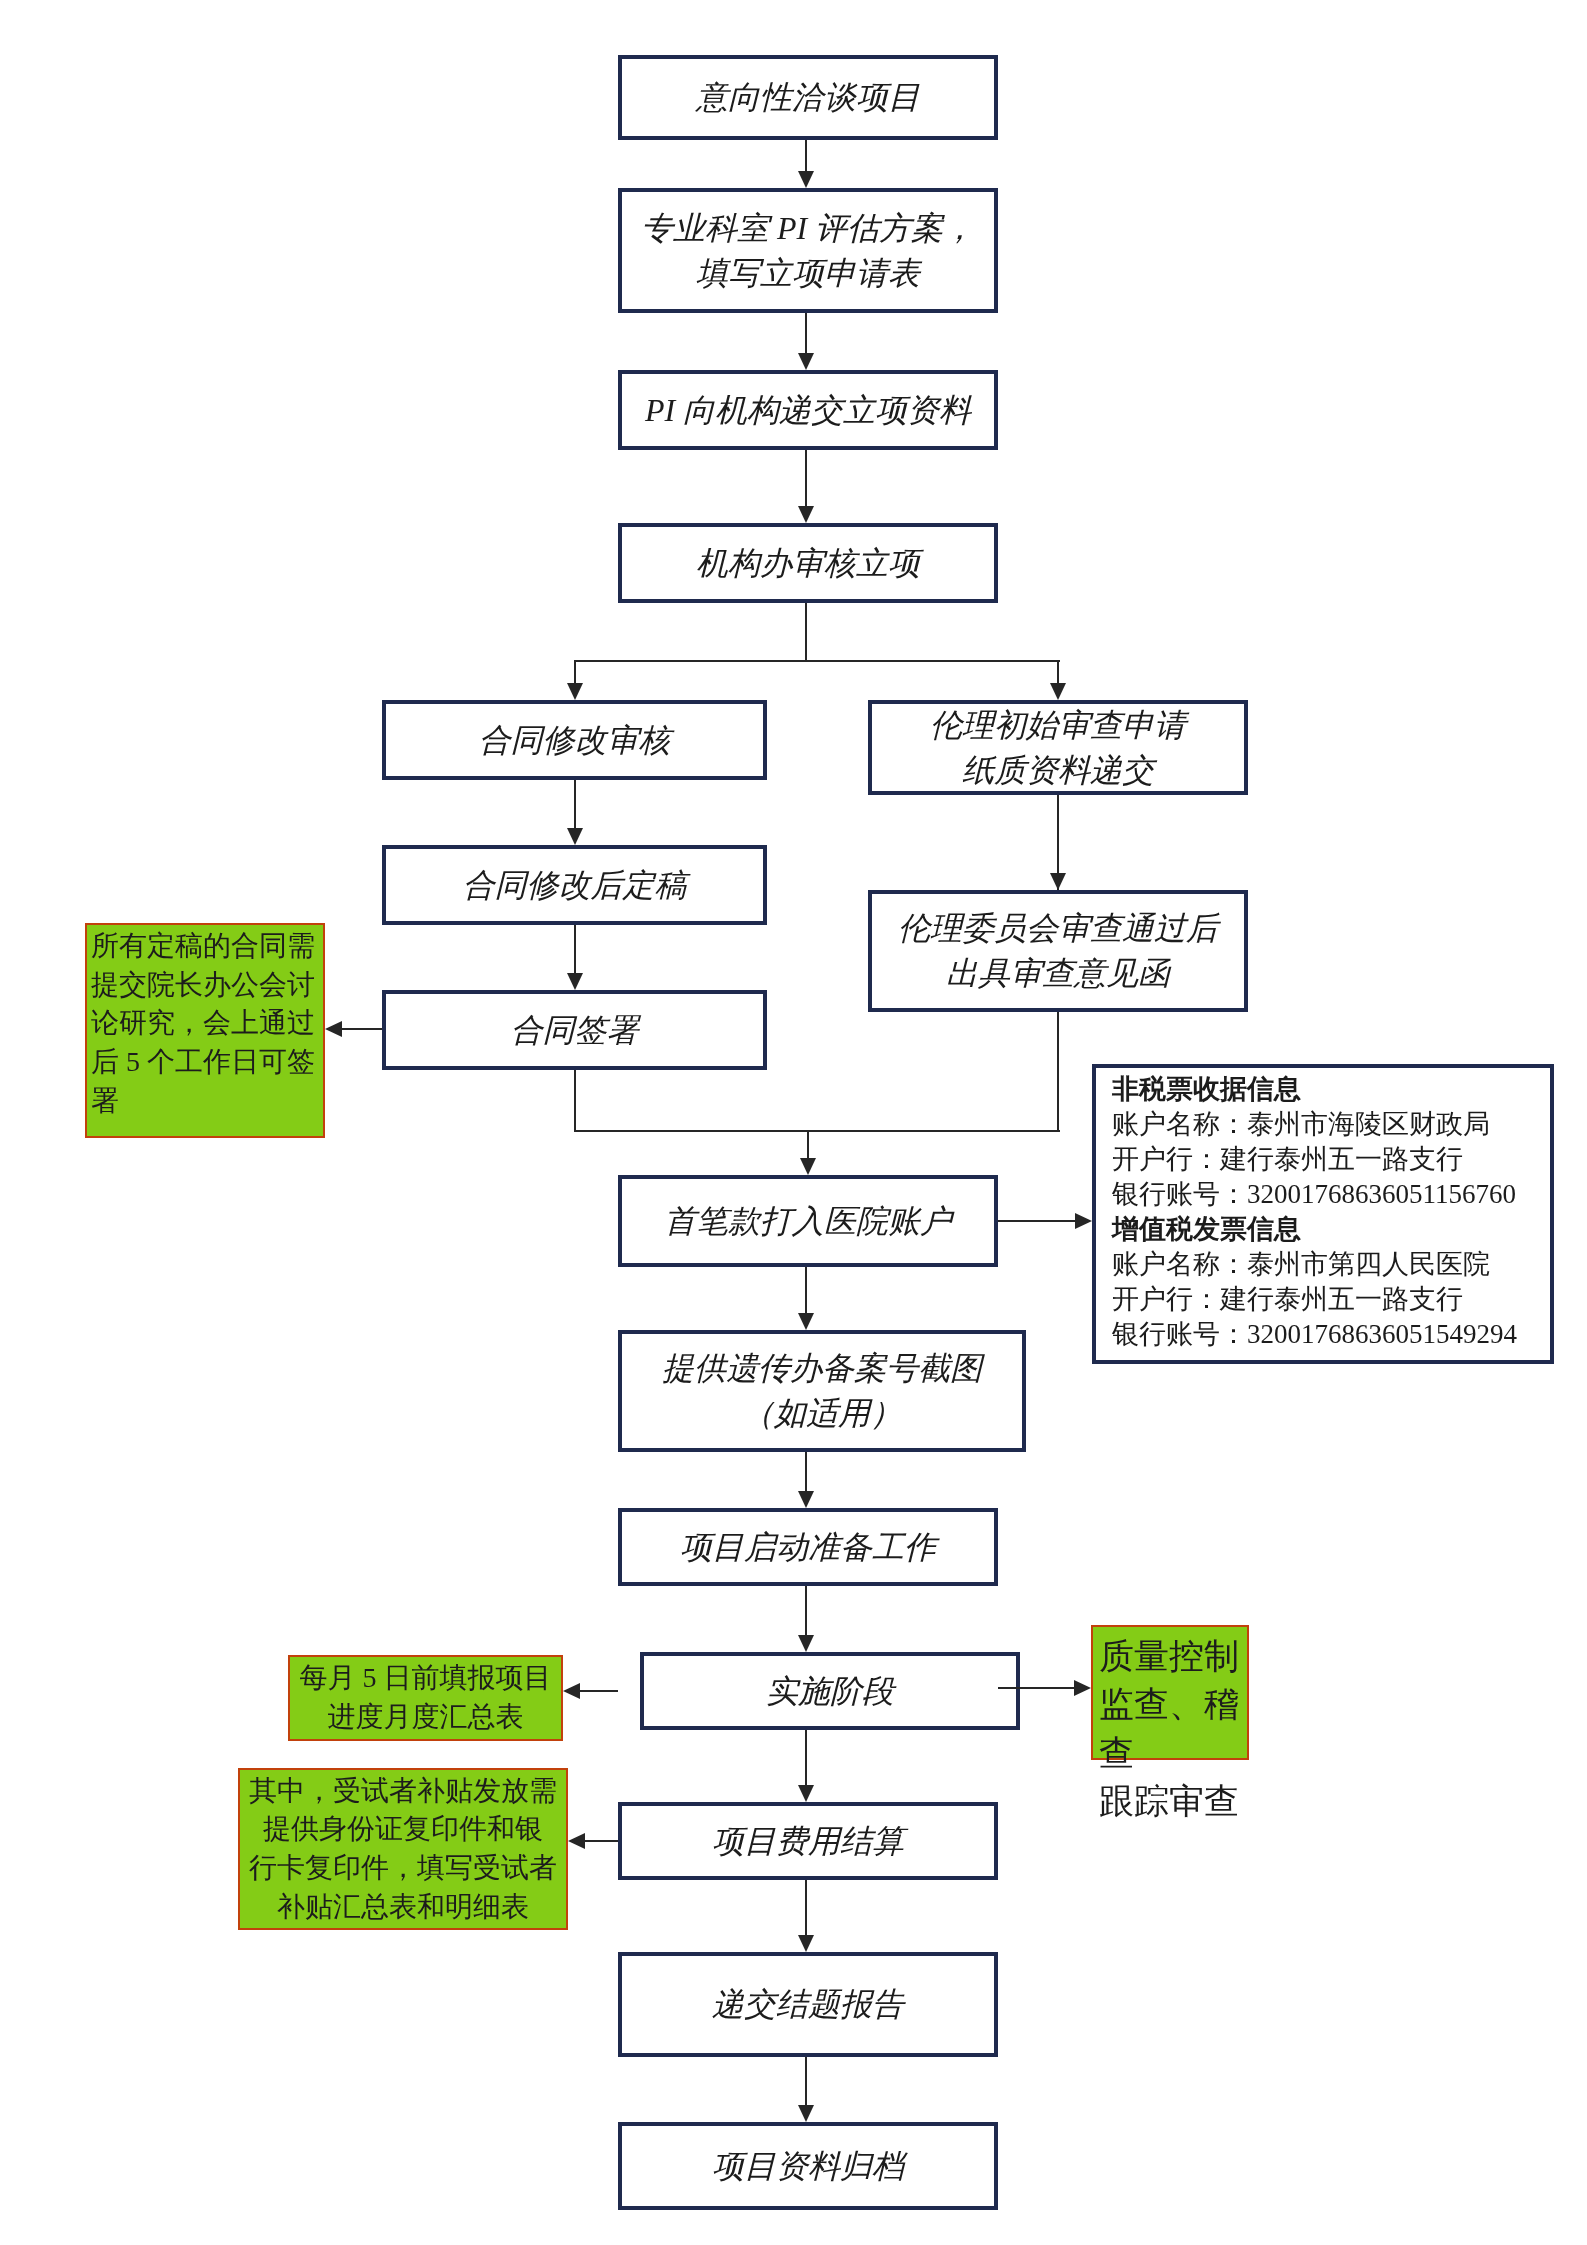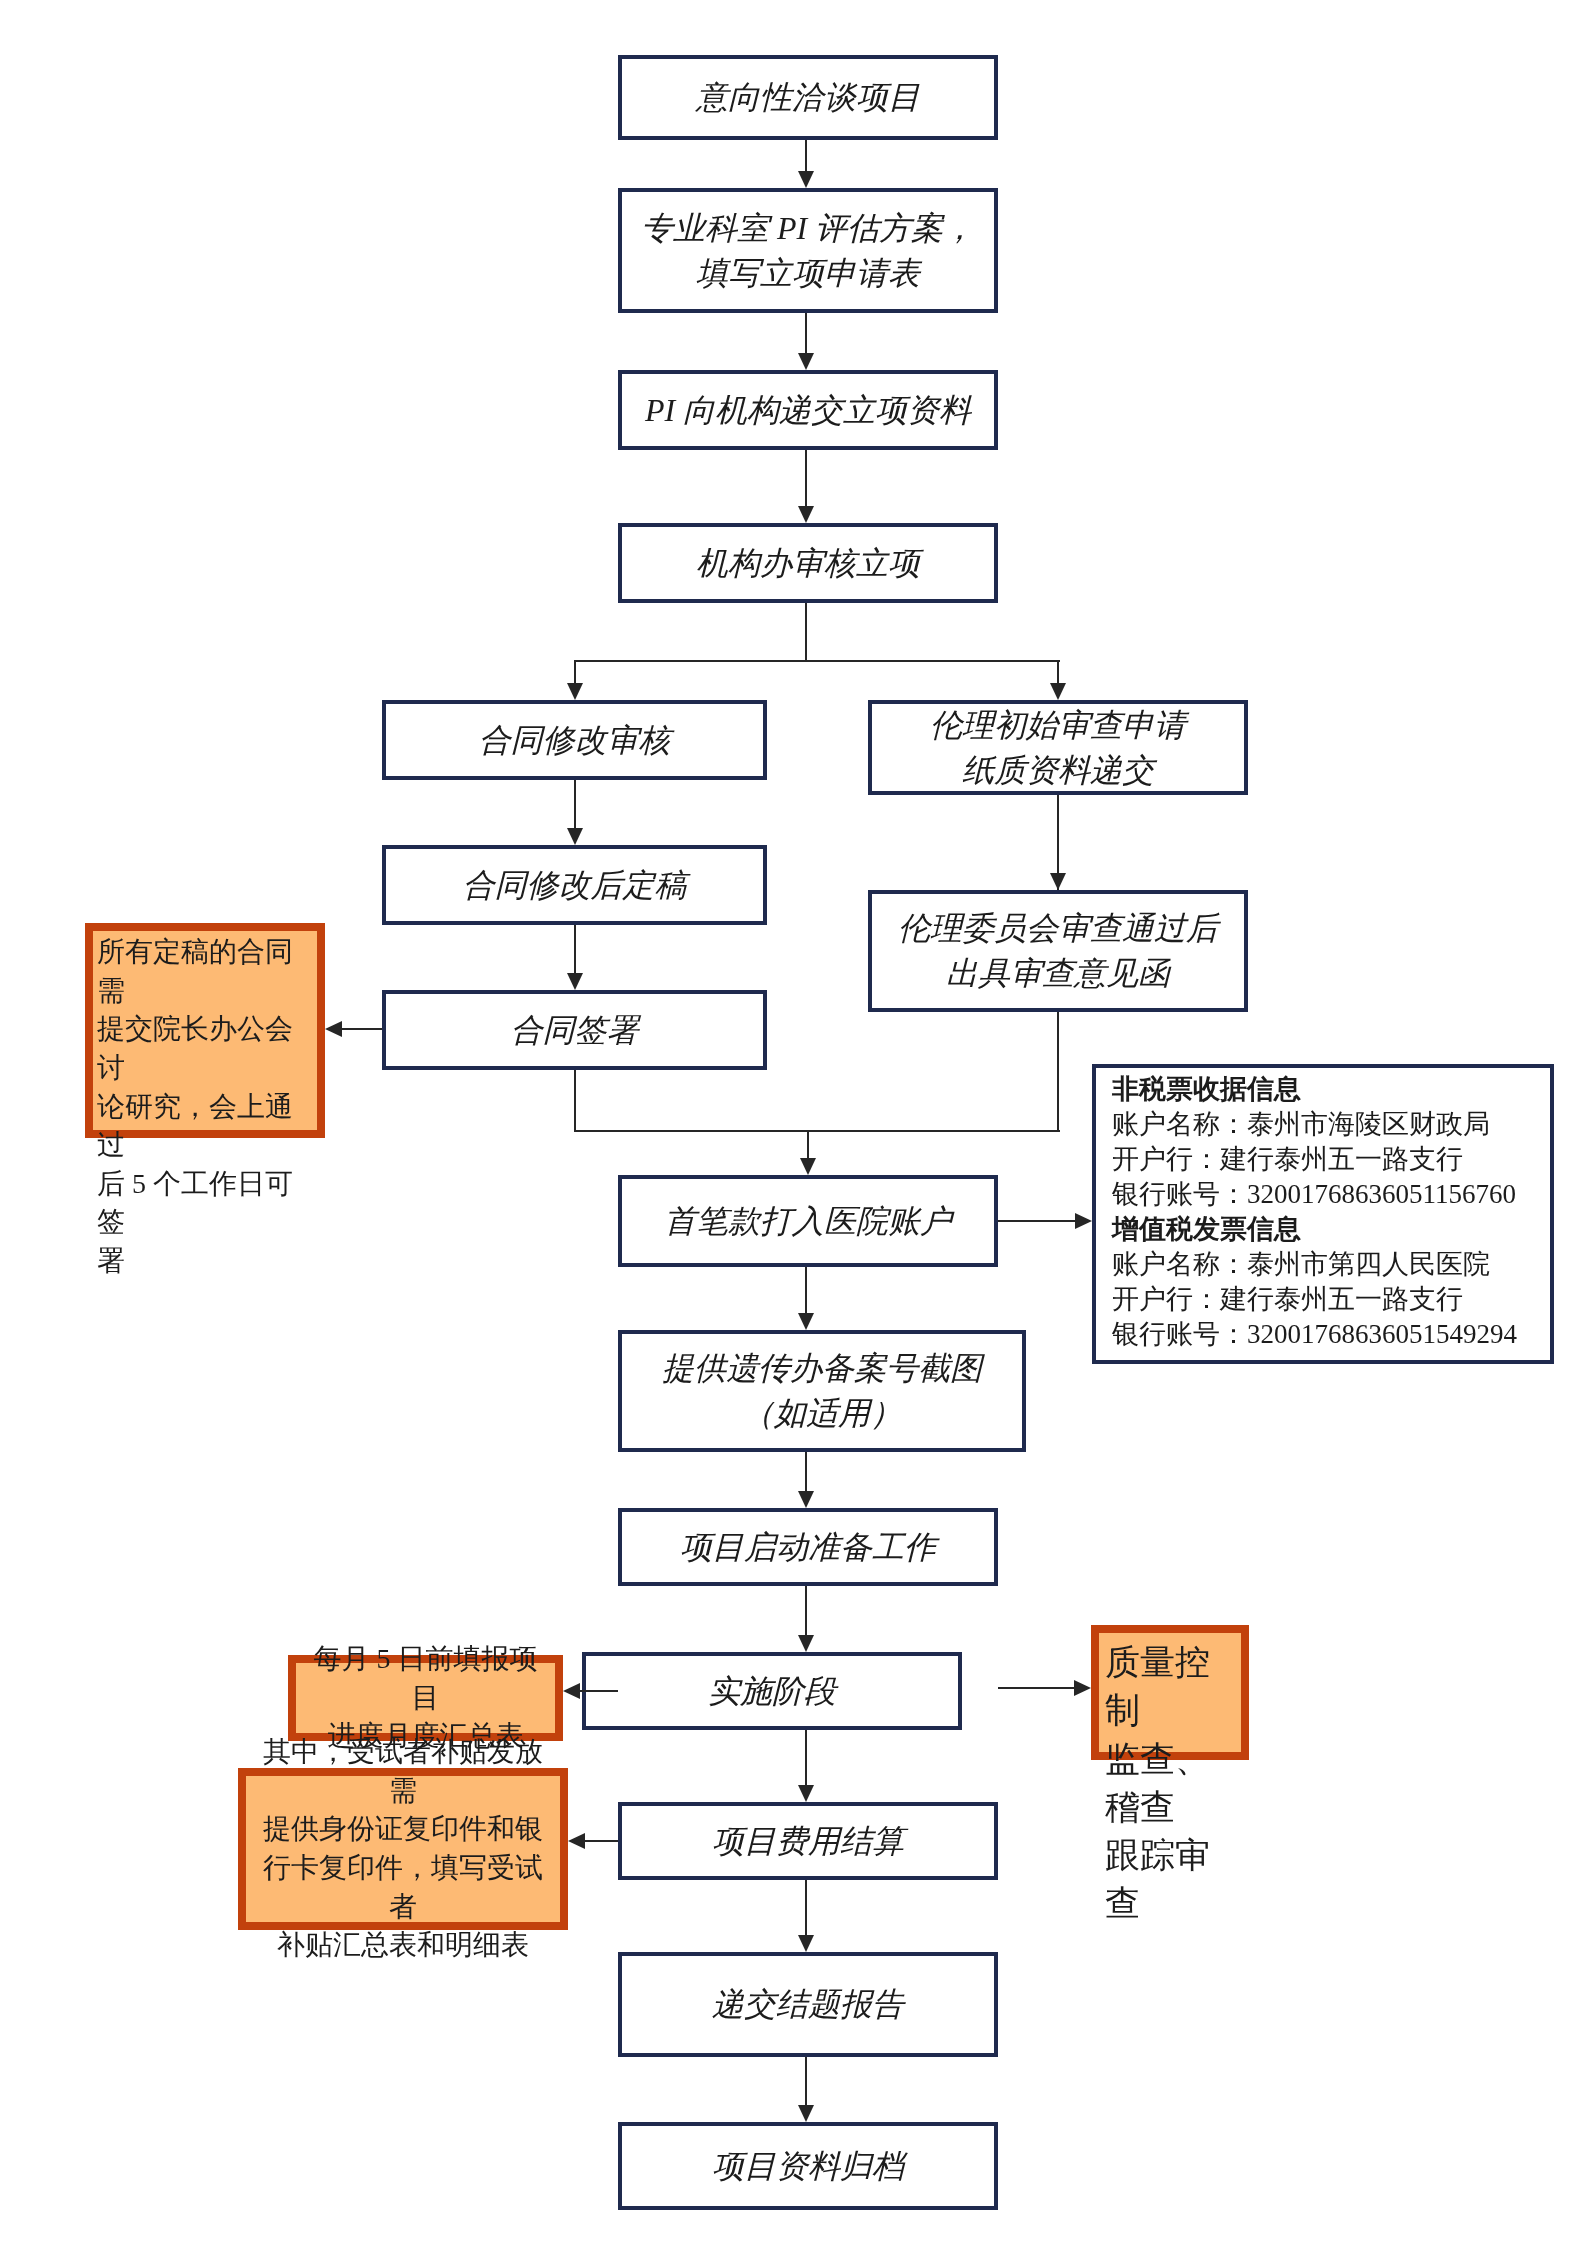--- a/index.html
+++ b/index.html
@@ -8,22 +8,22 @@
     font-family:"Liberation Serif","DejaVu Serif",serif;color:#1c1c1c;
     overflow:hidden;
   }
   .box{
     position:absolute;box-sizing:border-box;background:#ffffff;
     border:4px solid #1f2a4e;
     display:flex;align-items:center;justify-content:center;
     text-align:center;font-size:32px;line-height:1.4;white-space:pre-line;font-style:italic;
   }
   .note{
-    position:absolute;box-sizing:border-box;background:#fdba74;
-    border:8px solid #c2410c;
+    position:absolute;box-sizing:border-box;background:#84cc16;
+    border:2px solid #c2410c;
     font-size:28px;line-height:1.38;white-space:pre-line;
     padding:2px 4px;text-align:left;
   }
   .note.centered{
     display:flex;align-items:center;justify-content:center;text-align:center;
   }
   .bank{
     position:absolute;box-sizing:border-box;background:#ffffff;
     border:4px solid #1f2a4e;
     font-size:27px;line-height:35px;padding:4px 16px;text-align:left;
@@ -63,21 +63,21 @@
 
   <div class="box" style="left:868px;top:700px;width:380px;height:95px">伦理初始审查申请
 纸质资料递交</div>
   <div class="box" style="left:868px;top:890px;width:380px;height:122px">伦理委员会审查通过后
 出具审查意见函</div>
 
   <div class="box" style="left:618px;top:1175px;width:380px;height:92px">首笔款打入医院账户</div>
   <div class="box" style="left:618px;top:1330px;width:408px;height:122px">提供遗传办备案号截图
 （如适用）</div>
   <div class="box" style="left:618px;top:1508px;width:380px;height:78px">项目启动准备工作</div>
-  <div class="box" style="left:582px;top:1652px;width:380px;height:78px">实施阶段</div>
+  <div class="box" style="left:640px;top:1652px;width:380px;height:78px">实施阶段</div>
   <div class="box" style="left:618px;top:1802px;width:380px;height:78px">项目费用结算</div>
   <div class="box" style="left:618px;top:1952px;width:380px;height:105px">递交结题报告</div>
   <div class="box" style="left:618px;top:2122px;width:380px;height:88px">项目资料归档</div>
 
   <div class="note centered" style="left:288px;top:1655px;width:275px;height:86px">每月 5 日前填报项目
 进度月度汇总表</div>
   <div class="note" style="left:1091px;top:1625px;width:158px;height:135px;font-size:35px;padding:6px 6px">质量控制
 监查、稽查
 跟踪审查</div>
   <div class="note centered" style="left:238px;top:1768px;width:330px;height:162px">其中，受试者补贴发放需

